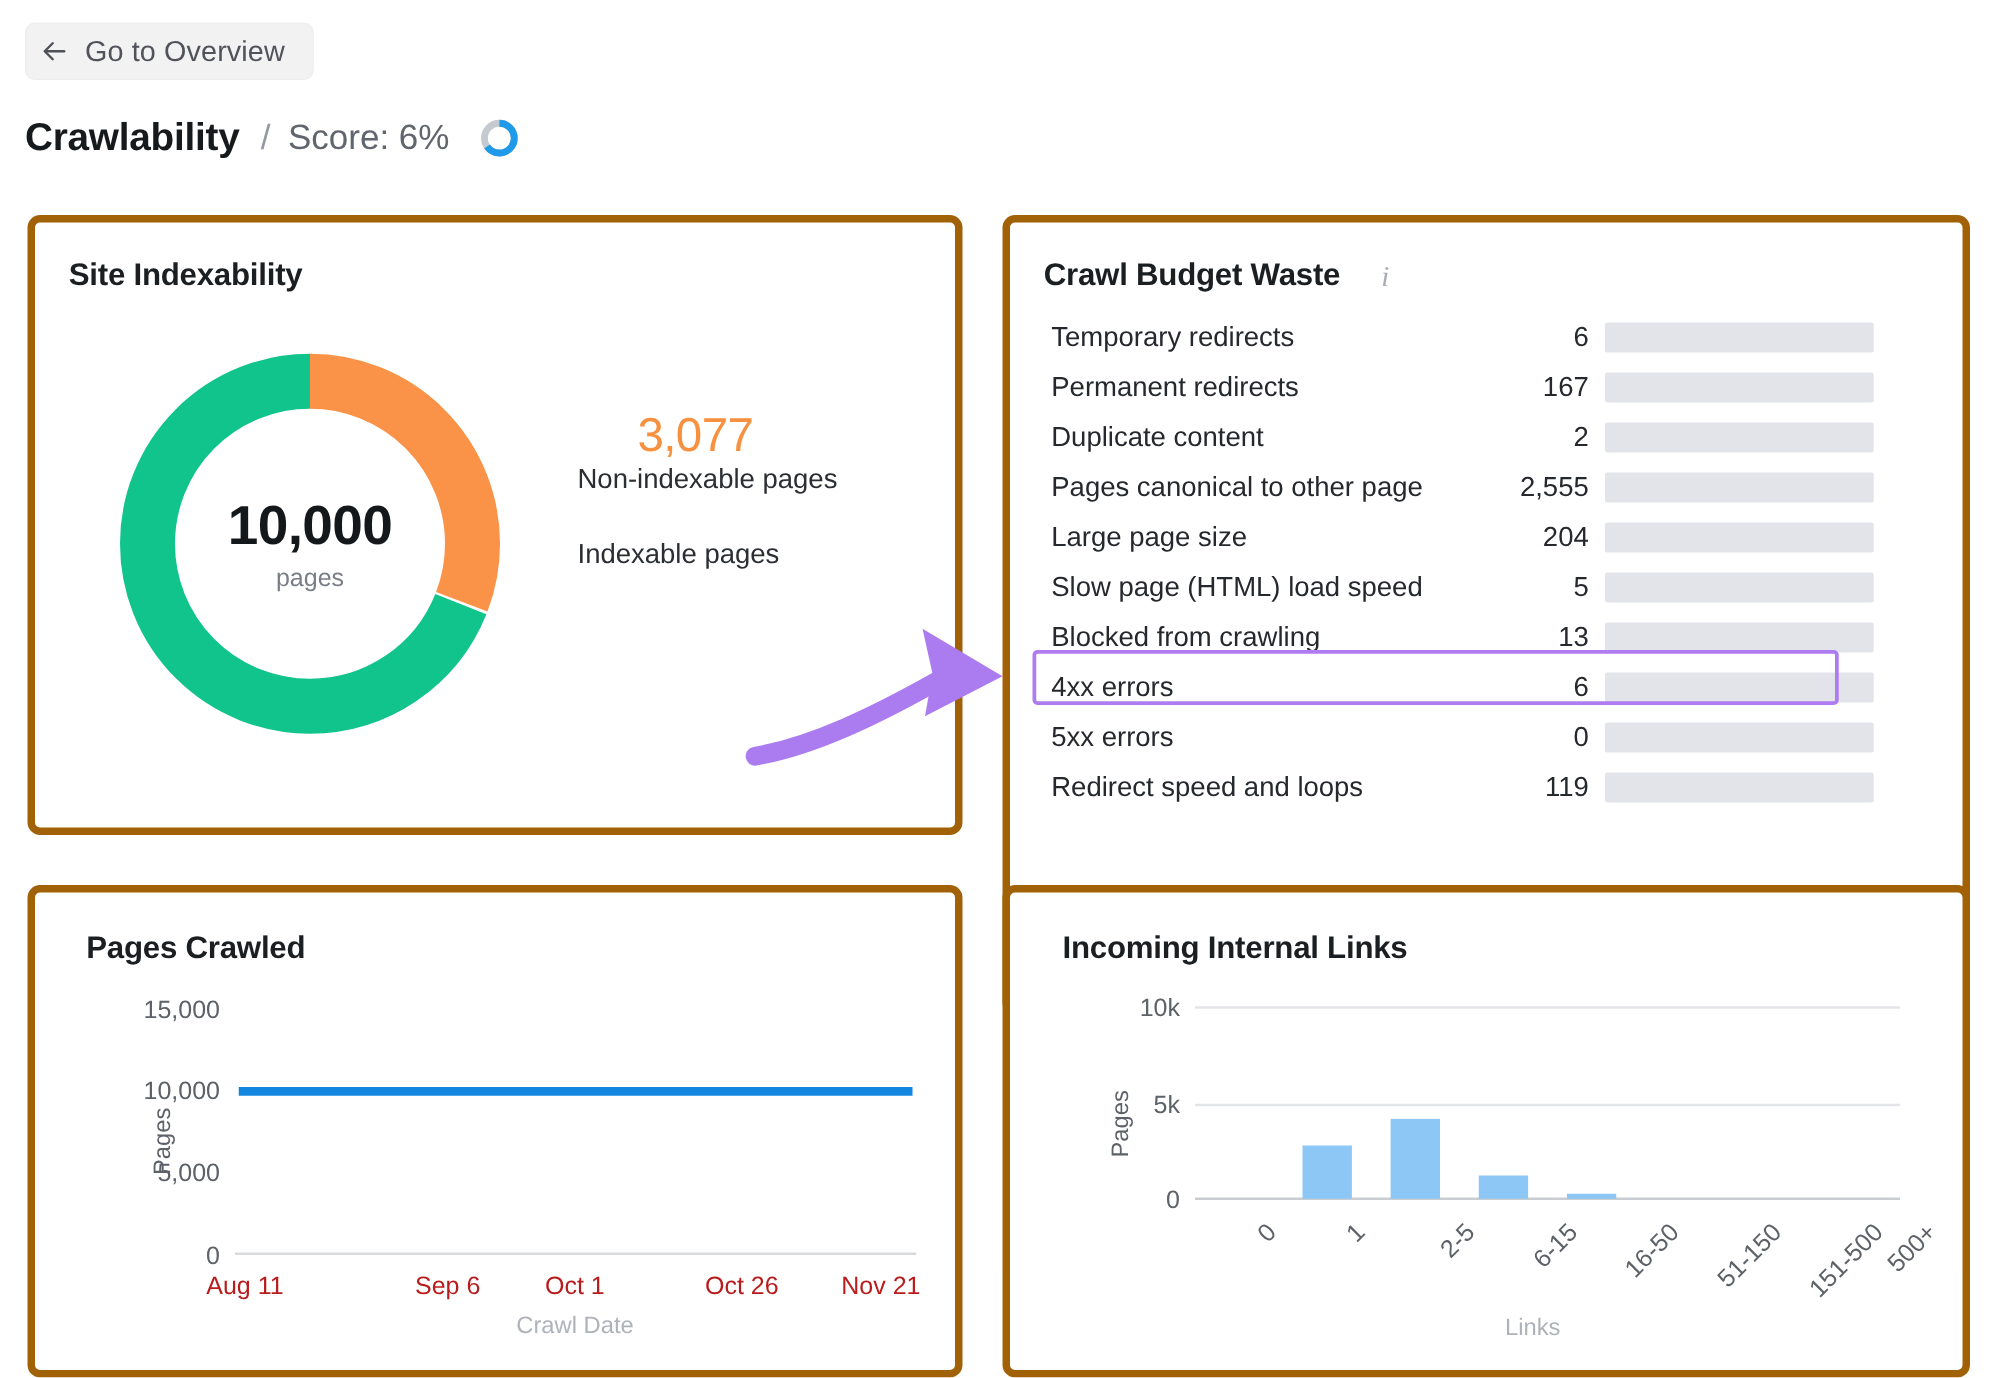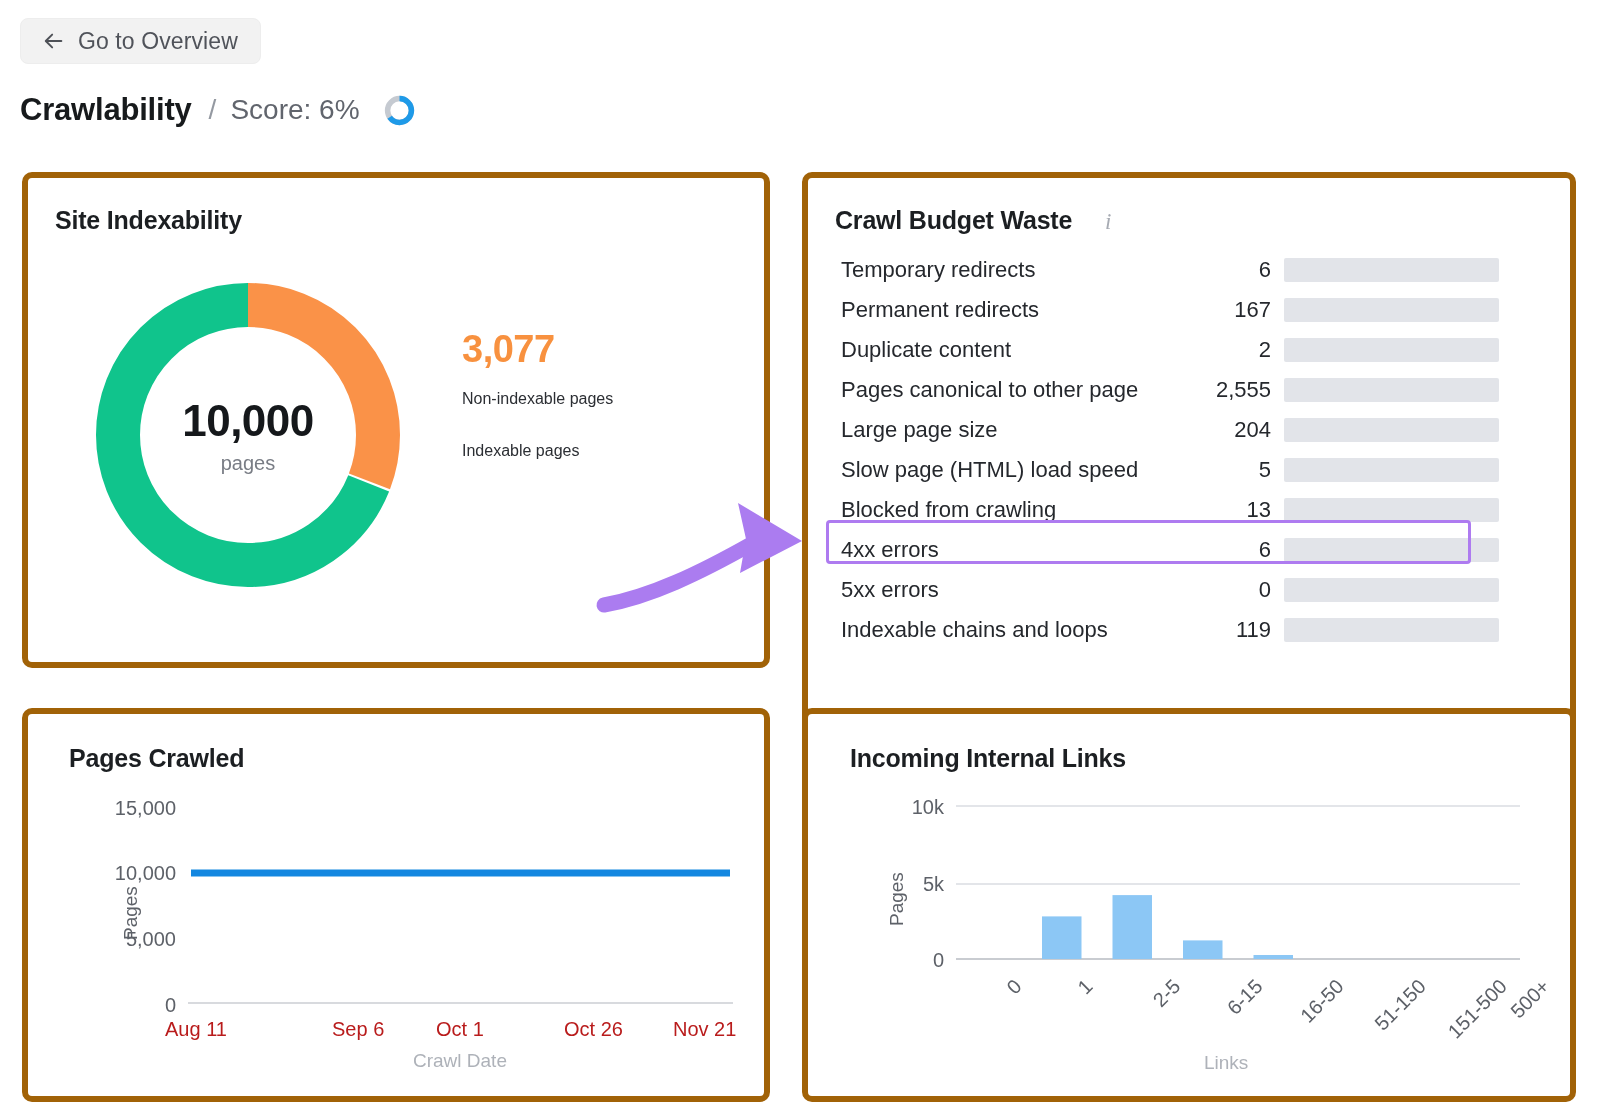--- a/index.html
+++ b/index.html
@@ -7,21 +7,21 @@
     width: 1600px; height: 1102px;
     background: #ffffff;
     font-family: "Liberation Sans", sans-serif;
     overflow: hidden;
   }
   .page { position: relative; width: 1600px; height: 1102px; }
 
   
   .back-btn {
     position: absolute; left: 20px; top: 18px;
-    height: 46px; padding: 0 22px 0 22px;
+    height: 46px; padding: 0 22px 0 12px;
     display: flex; align-items: center; gap: 13px;
     background: #f2f2f2; border: 1px solid #ededed; border-radius: 8px;
     cursor: pointer;
   }
   .back-btn .arrow { display: block; width: 22px; height: 22px; color: #4e5157; }
   .back-btn .label { font-size: 23px; color: #50535a; letter-spacing: .1px; }
 
   .title-row {
     position: absolute; left: 20px; top: 92px;
     display: flex; align-items: center; gap: 14px;
@@ -63,22 +63,22 @@
   .donut-svg  { display: block; width: 330px; height: 330px; }
   .donut-center {
     position: absolute; left: 0; top: 0; width: 330px; height: 330px;
     display: flex; flex-direction: column; align-items: center; justify-content: center;
     pointer-events: none;
   }
   .donut-value { font-size: 44px; font-weight: bold; color: #15181b; letter-spacing: -.5px; }
   .donut-unit  { font-size: 20px; color: #797d85; margin-top: 6px; }
 
   .legend { position: absolute; left: 434px; top: 152px; }
-  .legend-num   { font-size: 38px; font-weight: bold; letter-spacing: -.5px; line-height: 1.05; }
-  .legend-label { font-size: 16px; color: #2b2e33; margin-top: 20px; }
+  .legend-num   { font-size: 38px; font-weight: normal; letter-spacing: -.5px; line-height: 1.05; margin-left: 48px; }
+  .legend-label { font-size: 22px; color: #2b2e33; margin-top: 0; }
   .legend-block + .legend-block { margin-top: 34px; }
 
   
   .arrow-annot { position: absolute; left: 590px; top: 495px; width: 230px; height: 120px; pointer-events: none; }
 
   
   .waste-list { position: absolute; left: 33px; top: 72px; width: 710px; }
   .waste-row {
     position: relative; height: 40px; display: flex; align-items: center;
   }
@@ -206,21 +206,21 @@
           <span class="waste-name">4xx errors</span>
           <span class="waste-value">6</span>
           <span class="waste-track" style="background: rgb(226, 228, 233);"><span class="waste-fill" style="width: 1.4%; background: rgb(250, 146, 72);"></span></span>
         </div>
         <div class="waste-row">
           <span class="waste-name">5xx errors</span>
           <span class="waste-value">0</span>
           <span class="waste-track" style="background: rgb(226, 228, 233);"><span class="waste-fill" style="width: 0%; background: rgb(250, 146, 72);"></span></span>
         </div>
         <div class="waste-row">
-          <span class="waste-name">Indexable chains and loops</span>
+          <span class="waste-name">Redirect speed and loops</span>
           <span class="waste-value">119</span>
           <span class="waste-track" style="background: rgb(226, 228, 233);"><span class="waste-fill" style="width: 2.4%; background: rgb(250, 146, 72);"></span></span>
         </div>
       </div>
   </div>
 
   <div class="highlight-box"></div>
 
   <div class="arrow-annot">
     <svg viewBox="0 0 230 120" width="230" height="120">

